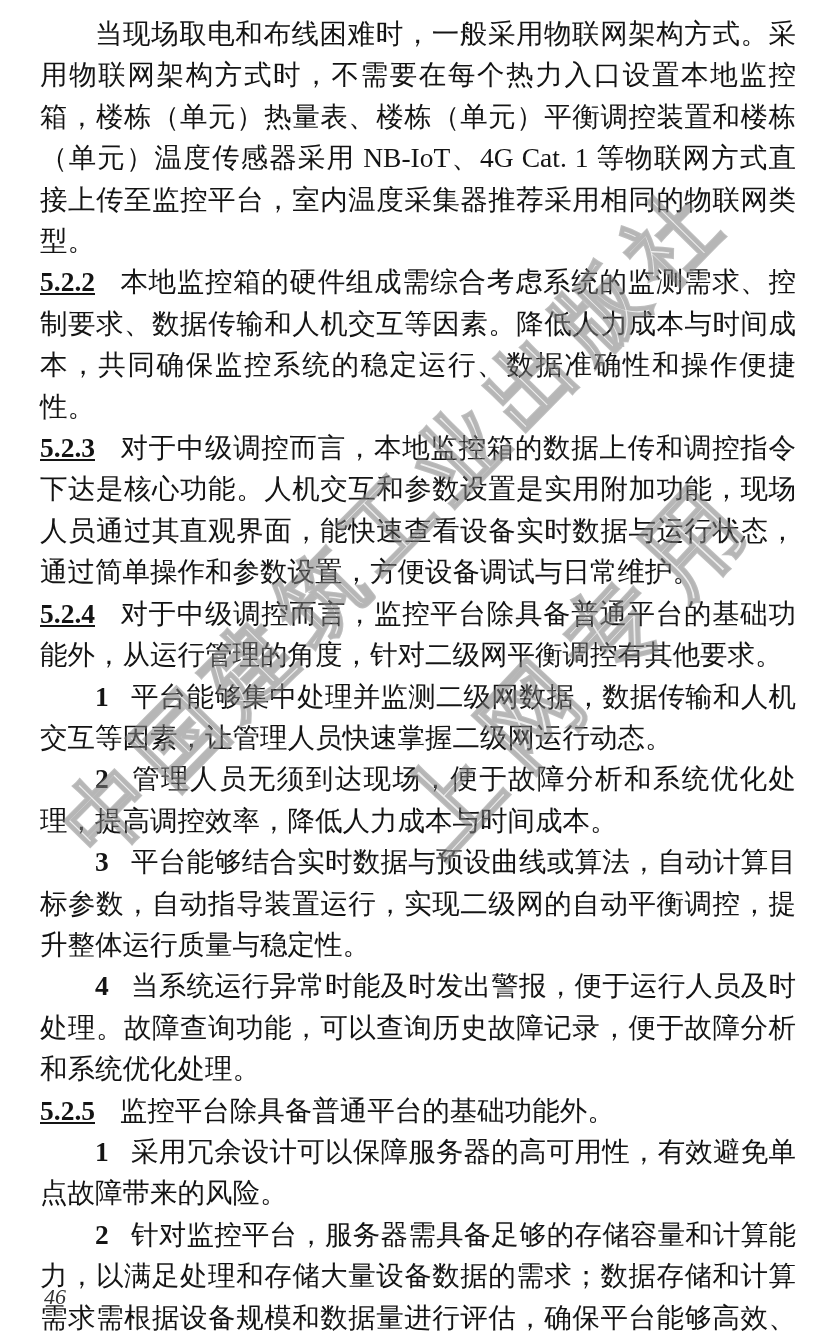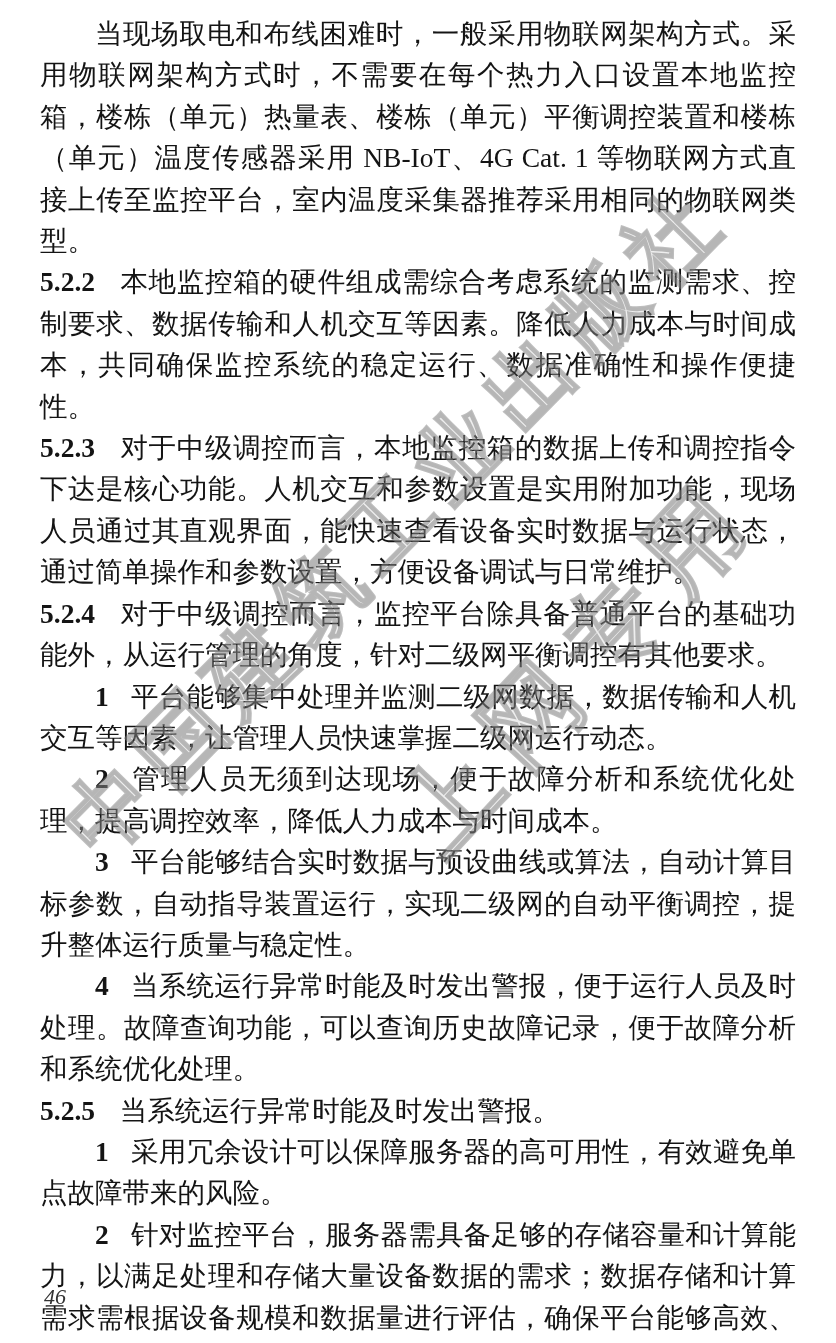--- a/index.html
+++ b/index.html
@@ -24,21 +24,21 @@
     z-index: 2;
   }
   .para { margin: 0; padding: 0; }
   .para.indent { text-indent: 2em; }
   .para.section { text-indent: 0; }
   .para.item { text-indent: 2em; }
   .plabel {
     font-weight: bold;
     font-family: "Liberation Serif", "DejaVu Serif", serif;
   }
-  .plabel.sec { margin-right: 0.9em; }
+  .plabel.sec { margin-right: 0.9em; text-decoration: underline; }
   .plabel.itm { margin-right: 0.8em; }
   .watermark {
     position: absolute;
     white-space: nowrap;
     font-weight: bold;
     font-family: "Liberation Sans", "DejaVu Sans", sans-serif;
     color: rgba(135,135,135,0.14);
     -webkit-text-stroke: 2.2px rgba(125,125,125,0.5);
     z-index: 5;
     pointer-events: none;
@@ -96,21 +96,21 @@
     <p class="para section"><b class="plabel sec">5.2.4</b><span>对于中级调控而言，监控平台除具备普通平台的基础功能外，从运行管理的角度，针对二级网平衡调控有其他要求。</span></p>
 
     <p class="para item"><b class="plabel itm">1</b><span>平台能够集中处理并监测二级网数据，数据传输和人机交互等因素，让管理人员快速掌握二级网运行动态。</span></p>
 
     <p class="para item"><b class="plabel itm">2</b><span>管理人员无须到达现场，便于故障分析和系统优化处理，提高调控效率，降低人力成本与时间成本。</span></p>
 
     <p class="para item"><b class="plabel itm">3</b><span>平台能够结合实时数据与预设曲线或算法，自动计算目标参数，自动指导装置运行，实现二级网的自动平衡调控，提升整体运行质量与稳定性。</span></p>
 
     <p class="para item"><b class="plabel itm">4</b><span>当系统运行异常时能及时发出警报，便于运行人员及时处理。故障查询功能，可以查询历史故障记录，便于故障分析和系统优化处理。</span></p>
 
-    <p class="para section"><b class="plabel sec">5.2.5</b><span>当系统运行异常时能及时发出警报。</span></p>
+    <p class="para section"><b class="plabel sec">5.2.5</b><span>监控平台除具备普通平台的基础功能外。</span></p>
 
     <p class="para item"><b class="plabel itm">1</b><span>采用冗余设计可以保障服务器的高可用性，有效避免单点故障带来的风险。</span></p>
 
     <p class="para item"><b class="plabel itm">2</b><span>针对监控平台，服务器需具备足够的存储容量和计算能力，以满足处理和存储大量设备数据的需求；数据存储和计算需求需根据设备规模和数据量进行评估，确保平台能够高效、稳定</span></p>
   </main>
 
   <div class="pageno">46</div>
 
 
 </div>

